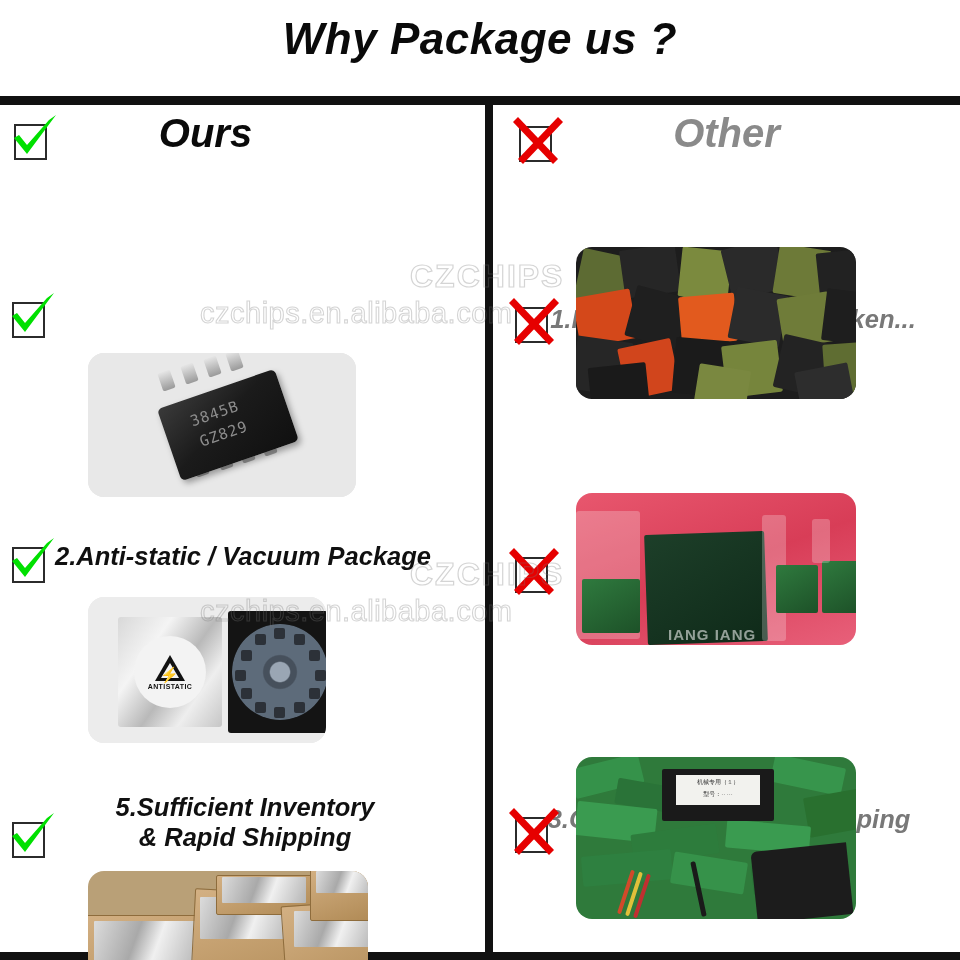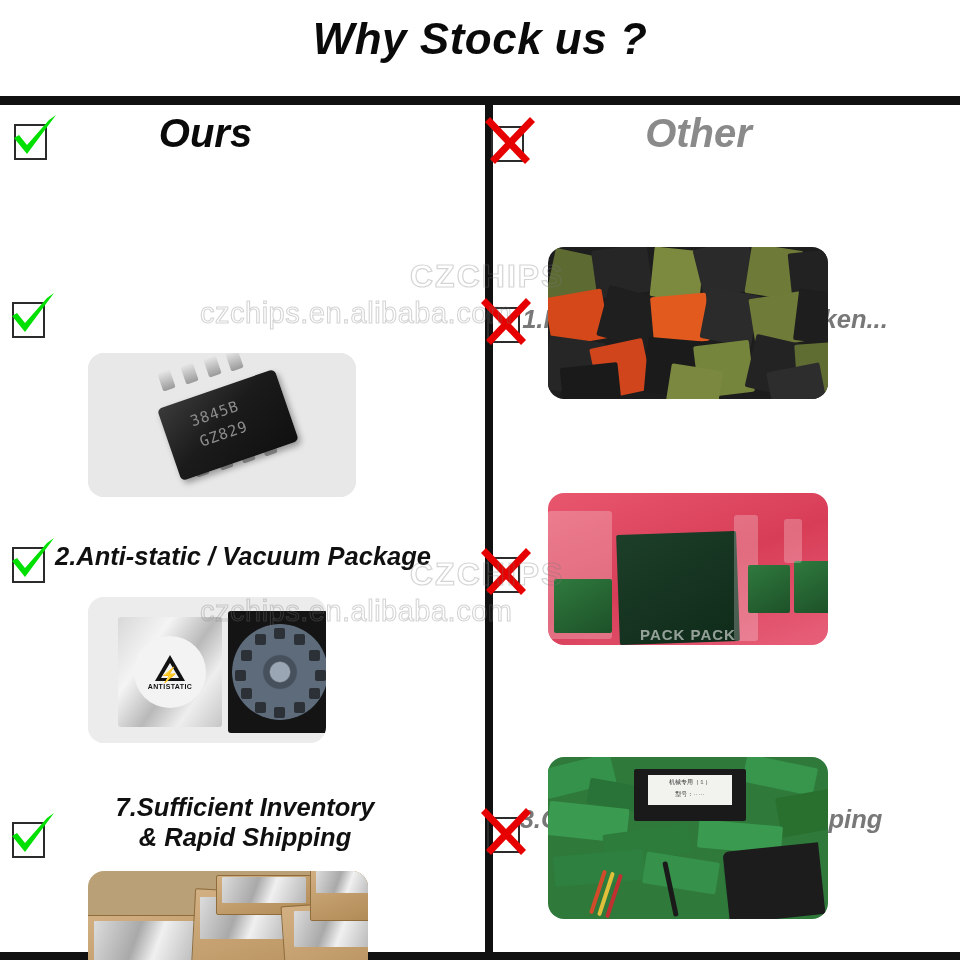--- a/index.html
+++ b/index.html
@@ -53,21 +53,21 @@
     background: #111111;
   }
 
   
   .col {
     position: absolute;
     top: 105px;
     height: 847px;
   }
   .col-left  { left: 0px;   width: 411px; }
-  .col-right { left: 465px; width: 467px; }
+  .col-right { left: 493px; width: 467px; }
 
   
   .col-head {
     position: absolute;
     top: 6px;
     width: 100%;
     text-align: center;
     font-size: 40px;
     font-weight: bold;
     font-style: italic;
@@ -345,21 +345,21 @@
   .wm-1 { left: 410px; top: 258px; }
   .wm-1 .wm-small { margin-left: -210px; }
   .wm-2 { left: 410px; top: 556px; }
   .wm-2 .wm-small { margin-left: -210px; }
 </style>
 </head>
 <body>
 
 <div id="page">
 
-  <div class="title">Why Stock us ?</div>
+  <div class="title">Why Package us ?</div>
 
   <div class="rule-top"></div>
   <div class="divider-v"></div>
   <div class="rule-bottom"></div>
 
   <div class="col col-left">
 
     <div class="mark mark-head-left">
       <div class="box"></div>
       <svg viewBox="0 0 58 58">
@@ -422,21 +422,21 @@
             <div class="reel-dot" style="left:9px;  top:64px;"></div>
             <div class="reel-dot" style="left:3px;  top:46px;"></div>
             <div class="reel-dot" style="left:9px;  top:26px;"></div>
             <div class="reel-dot" style="left:23px; top:10px;"></div>
           </div>
         </div>
       </div>
     </div>
 
     <div class="caption ours cap-l3">
-      <div>7.Sufficient Inventory</div>
+      <div>5.Sufficient Inventory</div>
       <div>&amp; Rapid Shipping</div>
     </div>
     <div class="mark mark-r3-left">
       <div class="box"></div>
       <svg viewBox="0 0 58 58">
         <path d="M10 29 L23 45 L52 6 L45 11 L23 36 L15 26 Z" fill="#00e000"></path>
       </svg>
     </div>
     <div class="photo ph-l3">
       <div class="cartons">
@@ -511,21 +511,21 @@
     </div>
     <div class="photo ph-r2">
       <div class="pinkbag">
         <div class="sheen" style="left:0px;   top:18px;  width:64px; height:128px;"></div>
         <div class="pcb small" style="left:6px;  top:86px;  width:58px; height:54px;"></div>
         <div class="pcb" style="left:70px;  top:40px;  width:120px; height:110px; transform:rotate(-2deg);"></div>
         <div class="sheen" style="left:186px; top:22px;  width:24px; height:126px;"></div>
         <div class="pcb small" style="left:200px; top:72px; width:42px; height:48px;"></div>
         <div class="pcb small" style="left:246px; top:68px; width:36px; height:52px;"></div>
         <div class="sheen" style="left:236px; top:26px;  width:18px; height:44px;"></div>
-        <div class="wm">PACK PACK</div>
+        <div class="wm">IANG IANG</div>
       </div>
     </div>
 
     <div class="caption other cap-r3">3.Out of Stock, Slow Shipping</div>
     <div class="mark mark-r3-right">
       <div class="box"></div>
       <svg viewBox="0 0 58 58">
         <path d="M9 6 L49 48 L44 53 L4 11 Z" fill="#e60000"></path>
         <path d="M49 6 L9 48 L14 53 L54 11 Z" fill="#e60000"></path>
       </svg>

